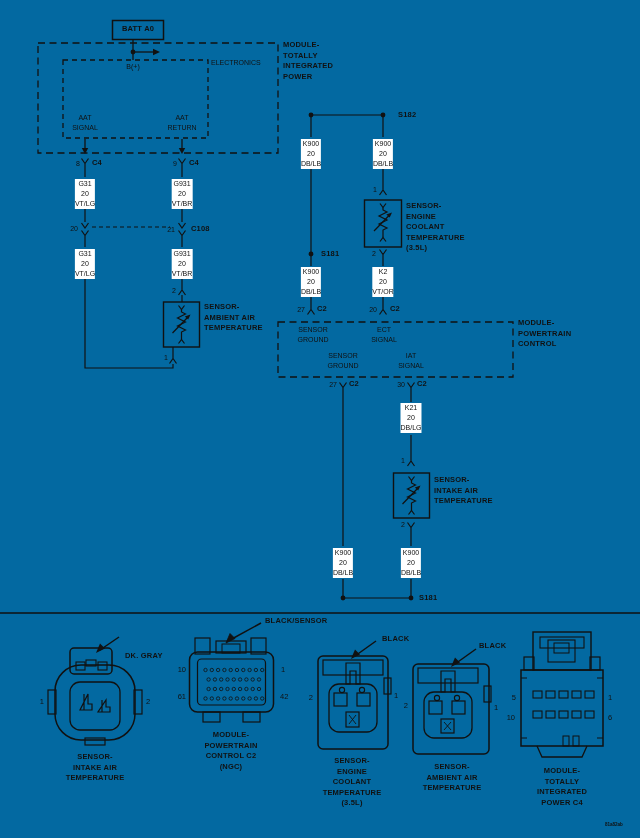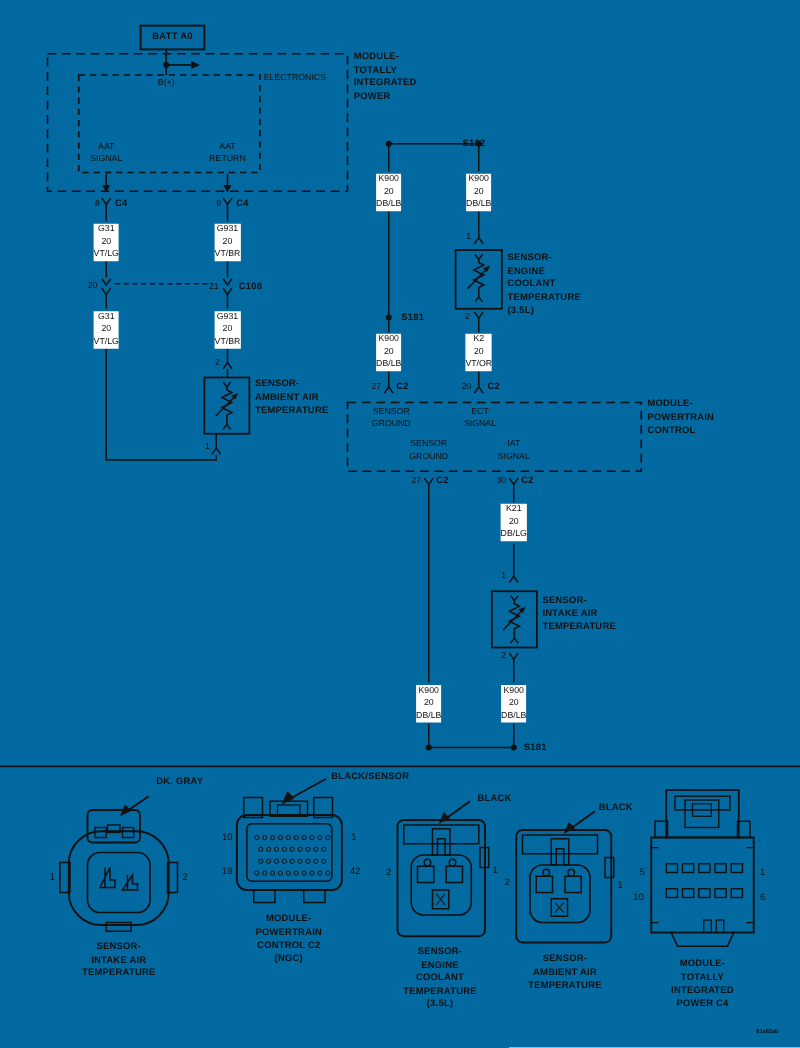--- a/index.html
+++ b/index.html
@@ -261,21 +261,21 @@
 VT/LG</div>
   <div class="lbl c wire" style="left:182px;top:249px">G931
 20
 VT/BR</div>
   <div class="lbl r" style="left:176px;top:286px">2</div>
   <div class="lbl r" style="left:168px;top:353px">1</div>
   <div class="lbl b" style="left:204px;top:302px">SENSOR-
 AMBIENT AIR
 TEMPERATURE</div>
 
-  <div class="lbl b" style="left:370px;top:110px">S182</div>
+  <div class="lbl b" style="left:398px;top:110px">S182</div>
   <div class="lbl c wire" style="left:311px;top:139px">K900
 20
 DB/LB</div>
   <div class="lbl c wire" style="left:383px;top:139px">K900
 20
 DB/LB</div>
   <div class="lbl b" style="left:321px;top:249px">S181</div>
   <div class="lbl r" style="left:377px;top:185px">1</div>
   <div class="lbl b" style="left:406px;top:201px">SENSOR-
 ENGINE
@@ -319,31 +319,31 @@
 TEMPERATURE</div>
   <div class="lbl r" style="left:405px;top:520px">2</div>
   <div class="lbl c wire" style="left:343px;top:548px">K900
 20
 DB/LB</div>
   <div class="lbl c wire" style="left:411px;top:548px">K900
 20
 DB/LB</div>
   <div class="lbl b" style="left:419px;top:593px">S181</div>
 
-  <div class="lbl b" style="left:125px;top:620px">DK. GRAY</div>
+  <div class="lbl b" style="left:125px;top:651px">DK. GRAY</div>
   <div class="lbl r big" style="left:44px;top:697px">1</div>
   <div class="lbl big" style="left:146px;top:697px">2</div>
   <div class="lbl c b" style="left:95px;top:752px">SENSOR-
 INTAKE AIR
 TEMPERATURE</div>
 
   <div class="lbl b" style="left:265px;top:616px">BLACK/SENSOR</div>
   <div class="lbl r big" style="left:186px;top:665px">10</div>
   <div class="lbl big" style="left:281px;top:665px">1</div>
-  <div class="lbl r big" style="left:186px;top:692px">18</div>
+  <div class="lbl r big" style="left:186px;top:692px">61</div>
   <div class="lbl big" style="left:280px;top:692px">42</div>
   <div class="lbl c b" style="left:231px;top:730px">MODULE-
 POWERTRAIN
 CONTROL C2
 (NGC)</div>
 
   <div class="lbl b" style="left:382px;top:634px">BLACK</div>
   <div class="lbl r big" style="left:313px;top:693px">2</div>
   <div class="lbl big" style="left:394px;top:691px">1</div>
   <div class="lbl c b" style="left:352px;top:756px">SENSOR-

